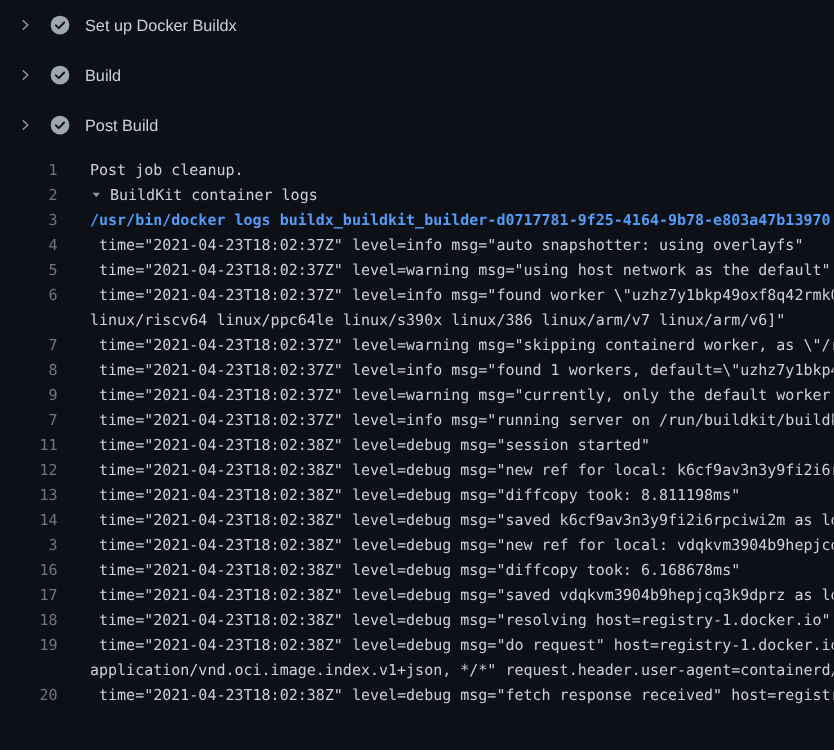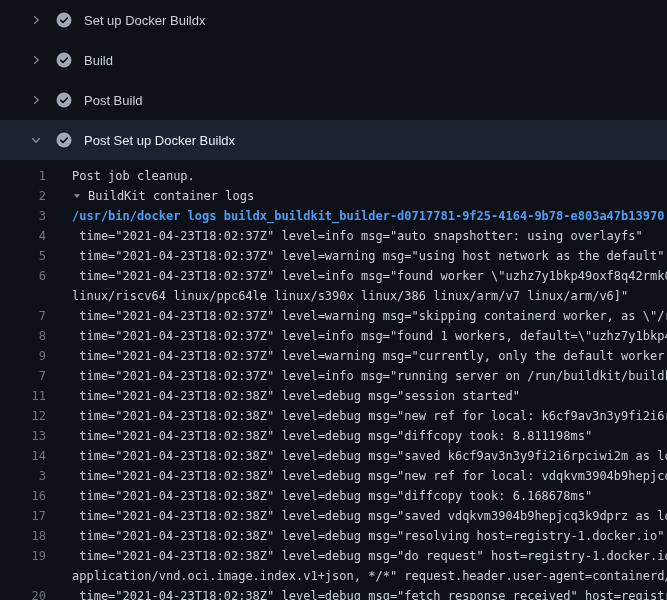--- a/index.html
+++ b/index.html
@@ -6,21 +6,21 @@
   html, body { width:667px; height:600px; overflow:hidden; }
   body {
     background: var(--bg, #0d1117);
     font-family: "Liberation Sans", sans-serif;
   }
   .viewer { width:100%; height:100%; }
 
   
   .step-row {
     display:flex; align-items:center;
-    height:40px; padding:0 28px;
+    height:40px; padding:0 12px;
     cursor:pointer;
     color: var(--step-label, #c9d1d9);
     font-size:13px;
   }
   .step-row.expanded { background: var(--row-highlight, #1c232e); }
   .step-row.expanded .step-label { color: var(--step-label-active, #e6edf3); }
   .chev {
     flex:0 0 16px; display:flex; align-items:center; justify-content:center;
     color: var(--muted, #8b949e);
   }
@@ -91,34 +91,20 @@
             <path d="M6 3.5 11 8 6 12.5" stroke="currentColor" stroke-width="1.7" fill="none" stroke-linecap="round" stroke-linejoin="round"></path>
           </svg>
         </span>
         <span class="check">
           <svg width="16" height="16" viewBox="0 0 16 16">
             <circle cx="8" cy="8" r="7.5" fill="currentColor"></circle>
             <path d="M4.7 8.3 7 10.5 11.3 6" stroke="#0d1117" stroke-width="1.6" fill="none" stroke-linecap="round" stroke-linejoin="round"></path>
           </svg>
         </span>
         <span class="step-label">Post Build</span>
-      </div>
-      <div class="step-row expanded">
-        <span class="chev">
-          <svg width="12" height="12" viewBox="0 0 16 16">
-            <path d="M3.5 6 8 11 12.5 6" stroke="currentColor" stroke-width="1.7" fill="none" stroke-linecap="round" stroke-linejoin="round"></path>
-          </svg>
-        </span>
-        <span class="check">
-          <svg width="16" height="16" viewBox="0 0 16 16">
-            <circle cx="8" cy="8" r="7.5" fill="currentColor"></circle>
-            <path d="M4.7 8.3 7 10.5 11.3 6" stroke="#0d1117" stroke-width="1.6" fill="none" stroke-linecap="round" stroke-linejoin="round"></path>
-          </svg>
-        </span>
-        <span class="step-label">Post Set up Docker Buildx</span>
       </div>
     </div>
   <div id="log-lines" class="log">
       <div class="log-row">
         <span class="ln">1</span>
         <span class="lt">Post job cleanup.</span>
       </div>
       <div class="log-row">
         <span class="ln">2</span>
         <span class="lt group"><span class="tri"><svg width="10" height="10" viewBox="0 0 16 16">

